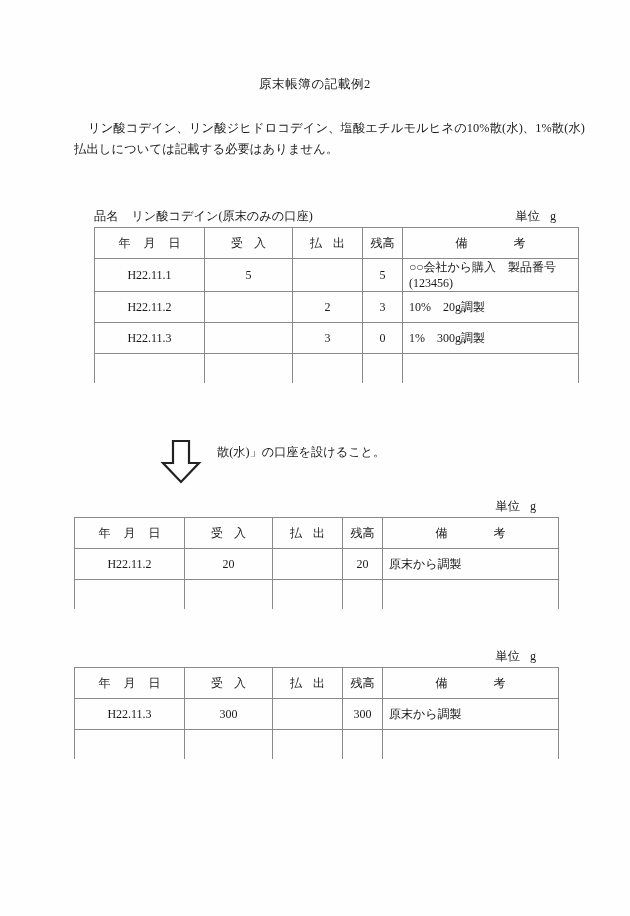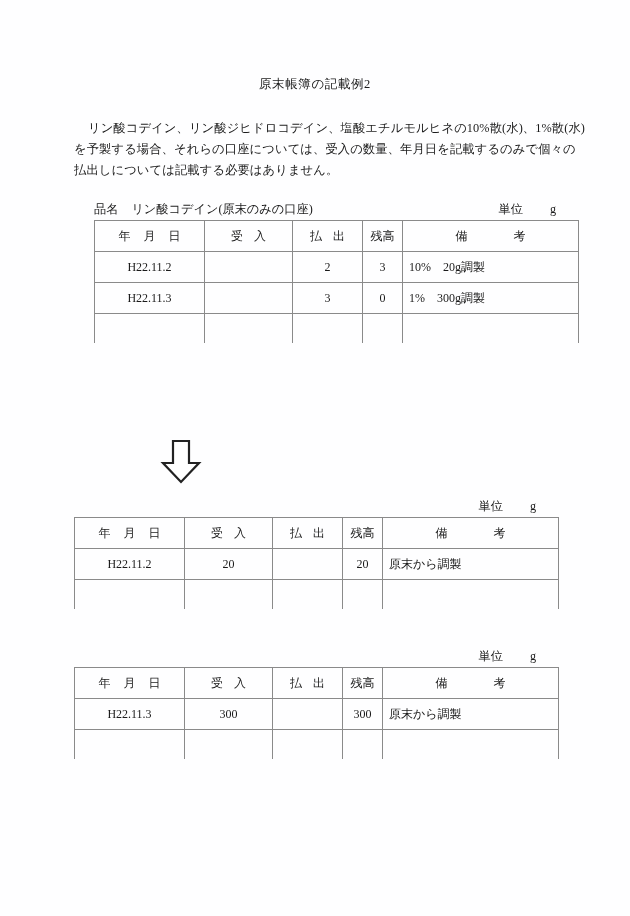--- a/index.html
+++ b/index.html
@@ -55,21 +55,21 @@
 
   .ledger-head {
     position: relative;
     height: 19px;
     font-size: 12.2px;
     white-space: nowrap;
   }
   .ledger-head .name { position: absolute; left: 0; top: 0; }
   .ledger-head .name .lbl { margin-right: 13px; }
   .ledger-head .unit { position: absolute; right: 22px; top: 0; }
-  .ledger-head .unit .u { margin-right: 27px; text-align: right; }
+  .ledger-head .unit .u { margin-right: 10px; text-align: right; }
 
   table.ledger-table {
     border-collapse: collapse;
     width: 484px;
     table-layout: fixed;
     font-size: 12px;
   }
   table.ledger-table td,
   table.ledger-table th {
     border: 1px solid #8a8a8a;
@@ -125,25 +125,24 @@
 </style>
 </head>
 <body>
 
 <div class="page">
 
   <div class="doc-title">原末帳簿の記載例2</div>
 
   <div class="intro">
     <span class="ln"><span class="ind"></span><span>リン酸コデイン、リン酸ジヒドロコデイン、塩酸エチルモルヒネの10%散(水)、1%散(水)</span></span>
-    <span class="ln">を予製する場合、それらの口座については、受入の数量、年月日を記載するのみで個々の</span>
     <span class="ln">払出しについては記載する必要はありません。</span>
   </div>
 
-  <div class="ledger" style="top:201px;padding-left:20px;">
+  <div class="ledger" style="top:208px;padding-left:20px;">
     <div class="ledger-head">
       <span class="name"><span class="lbl">品名</span><span>リン酸コデイン(原末のみの口座)</span></span>
       <span class="unit"><span class="u">単位</span><span>g</span></span>
     </div>
     <table class="ledger-table">
       <colgroup>
           <col class="w-date">
           <col class="w-in">
           <col class="w-out">
           <col class="w-bal">
@@ -153,20 +152,27 @@
         <tr>
           <th class="hdr-date"><span>年</span><span class="sp-wide"></span><span>月</span><span class="sp-wide"></span><span>日</span></th>
           <th><span>受</span><span class="sp-mid"></span><span>入</span></th>
           <th><span>払</span><span class="sp-mid"></span><span>出</span></th>
           <th>残高</th>
           <th><span>備</span><span style="display:inline-block;width:46px"></span><span>考</span></th>
         </tr>
       </thead>
       <tbody>
         <tr>
+          <td class="c-date">H22.11.1</td>
+          <td class="c-num">5</td>
+          <td class="c-num"></td>
+          <td class="c-num">5</td>
+          <td class="c-note">○○会社から購入　製品番号(123456)</td>
+        </tr>
+        <tr>
           <td class="c-date">H22.11.2</td>
           <td class="c-num"></td>
           <td class="c-num">2</td>
           <td class="c-num">3</td>
           <td class="c-note">10%　20g調製</td>
         </tr>
         <tr>
           <td class="c-date">H22.11.3</td>
           <td class="c-num"></td>
           <td class="c-num">3</td>
@@ -184,20 +190,21 @@
     </table>
   </div>
 
   <div class="midnote">
     <div class="arrow-wrap">
       <svg width="44" height="46" viewBox="0 0 44 46" xmlns="http://www.w3.org/2000/svg">
         <polygon points="14,2 30,2 30,24 40,24 22,43 4,24 14,24" fill="#ffffff" stroke="#222222" stroke-width="2.2" stroke-linejoin="miter"></polygon>
       </svg>
     </div>
     <div class="note-text">
+      <span class="ln ln2">散(水)」の口座を設けること。</span>
     </div>
   </div>
 
   <div class="ledger" style="top:498px;">
     <div class="ledger-head">
       <span class="unit"><span class="u">単位</span><span>g</span></span>
     </div>
     <table class="ledger-table">
       <colgroup>
           <col class="w-date">

